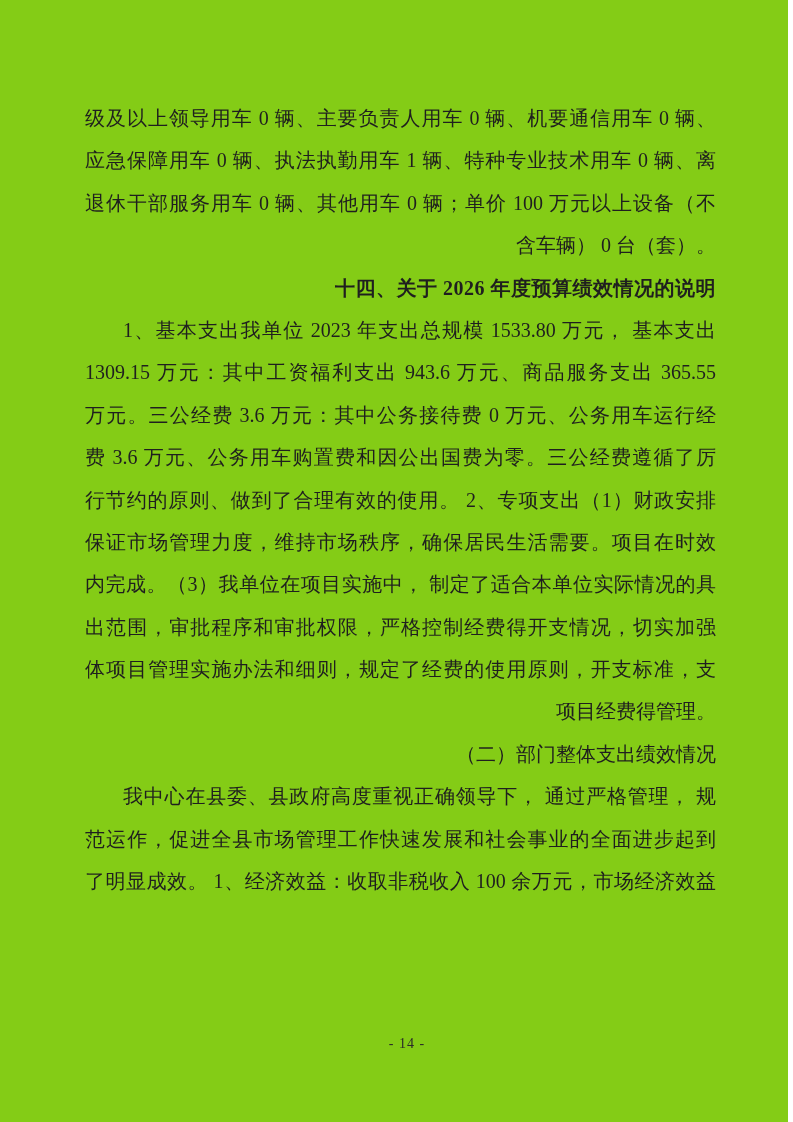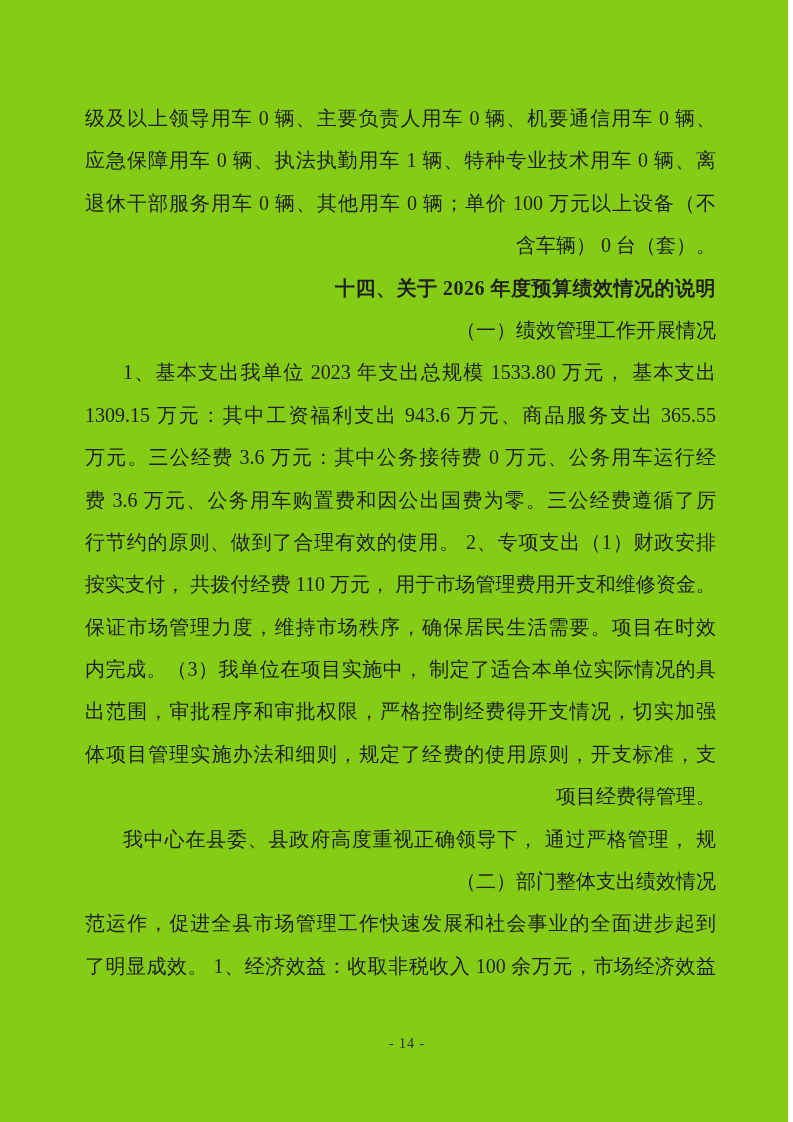--- a/index.html
+++ b/index.html
@@ -56,31 +56,29 @@
 </head>
 <body>
 
 <div class="page">
   <div class="body-text">
     <div class="line j">级及以上领导用车 0 辆、主要负责人用车 0 辆、机要通信用车 0 辆、</div>
     <div class="line j">应急保障用车 0 辆、执法执勤用车 1 辆、特种专业技术用车 0 辆、离</div>
     <div class="line j">退休干部服务用车 0 辆、其他用车 0 辆；单价 100 万元以上设备（不</div>
     <div class="line">含车辆） 0 台（套）。</div>
     <div class="line heading indent">十四、关于 2026 年度预算绩效情况的说明</div>
-    <div class="line indent">（一）绩效管理工作开展情况</div>
     <div class="line j indent">1、基本支出我单位 2023 年支出总规模 1533.80 万元， 基本支出</div>
     <div class="line j">1309.15 万元：其中工资福利支出 943.6 万元、商品服务支出 365.55</div>
     <div class="line j">万元。三公经费 3.6 万元：其中公务接待费 0 万元、公务用车运行经</div>
     <div class="line j">费 3.6 万元、公务用车购置费和因公出国费为零。三公经费遵循了厉</div>
     <div class="line j">行节约的原则、做到了合理有效的使用。 2、专项支出（1）财政安排</div>
-    <div class="line j">按实支付， 共拨付经费 110 万元， 用于市场管理费用开支和维修资金。</div>
     <div class="line j">保证市场管理力度，维持市场秩序，确保居民生活需要。项目在时效</div>
     <div class="line j">内完成。（3）我单位在项目实施中， 制定了适合本单位实际情况的具</div>
     <div class="line j">出范围，审批程序和审批权限，严格控制经费得开支情况，切实加强</div>
     <div class="line j">体项目管理实施办法和细则，规定了经费的使用原则，开支标准，支</div>
     <div class="line">项目经费得管理。</div>
+    <div class="line indent">（二）部门整体支出绩效情况</div>
     <div class="line j indent">我中心在县委、县政府高度重视正确领导下， 通过严格管理， 规</div>
-    <div class="line indent">（二）部门整体支出绩效情况</div>
     <div class="line j">范运作，促进全县市场管理工作快速发展和社会事业的全面进步起到</div>
     <div class="line j">了明显成效。 1、经济效益：收取非税收入 100 余万元，市场经济效益</div>
   </div>
   <div class="footer">- 14 -</div>
 </div>
 
 </body></html>

